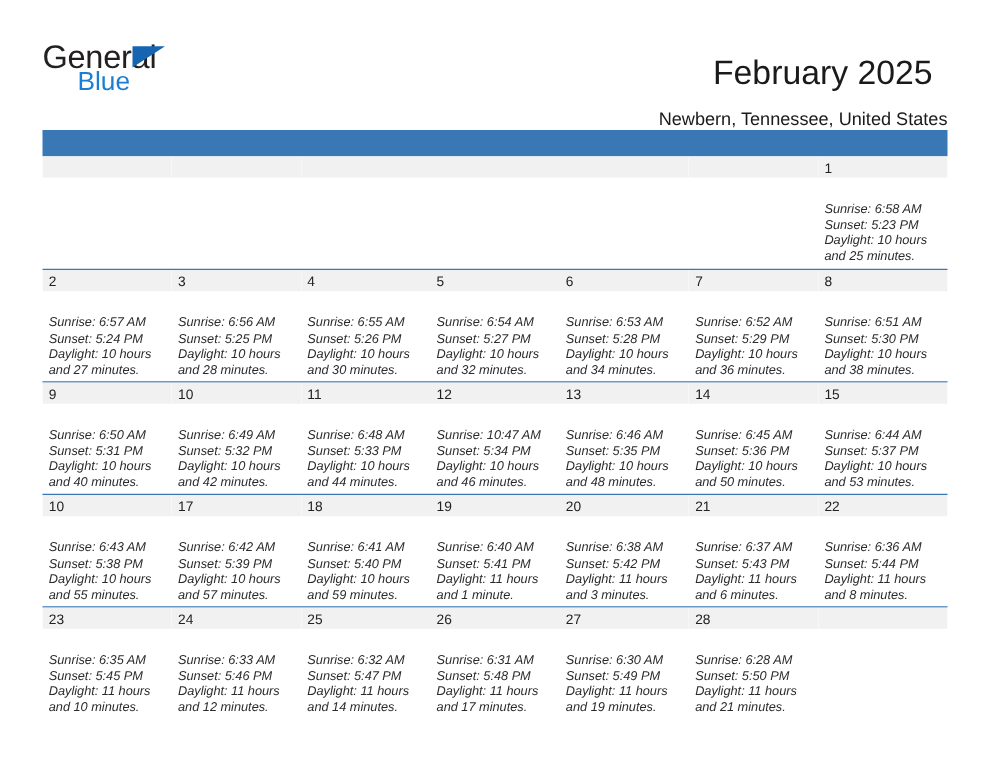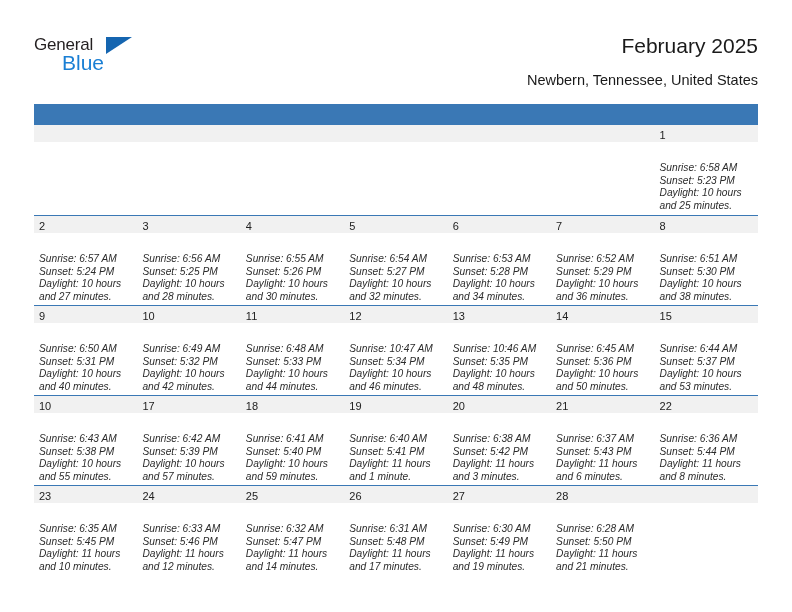--- a/index.html
+++ b/index.html
@@ -26,21 +26,21 @@
   }
 
   .logo {
     position: absolute;
     left: 0;
     top: 4px;
     width: 130px;
     height: 52px;
   }
   .logo-general {
-    font-size: 17px;
+    font-size: 26px;
     color: #231f20;
     letter-spacing: -0.2px;
     line-height: 22px;
     font-family: "Liberation Sans", sans-serif;
     margin-top: 35px;
   }
   .logo-blue {
     font-size: 21px;
     color: #1a7fd4;
     line-height: 20px;
@@ -59,26 +59,26 @@
     border-bottom: 17px solid transparent;
   }
 
   .title-block {
     position: absolute;
     right: 0;
     top: 0;
     text-align: right;
   }
   .cal-title {
-    font-size: 21px;
+    font-size: 27px;
     color: #1a1a1a;
     line-height: 32px;
     white-space: nowrap;
     font-weight: normal;
-    margin: 0;
+    margin: 12px;
   }
   .cal-subtitle {
     font-size: 14.5px;
     color: #1a1a1a;
     line-height: 20px;
     white-space: nowrap;
     margin: 8px 0 0 0;
     font-weight: normal;
     text-align: right;
   }
@@ -311,21 +311,21 @@
           <div class="day-body">
             <div class="day-line">Sunrise: 10:47 AM</div>
             <div class="day-line">Sunset: 5:34 PM</div>
             <div class="day-line">Daylight: 10 hours</div>
             <div class="day-line">and 46 minutes.</div>
           </div>
         </div>
         <div class="day-cell">
           <div class="day-band"><span class="day-number">13</span></div>
           <div class="day-body">
-            <div class="day-line">Sunrise: 10:46 AM</div>
+            <div class="day-line">Sunrise: 6:46 AM</div>
             <div class="day-line">Sunset: 5:35 PM</div>
             <div class="day-line">Daylight: 10 hours</div>
             <div class="day-line">and 48 minutes.</div>
           </div>
         </div>
         <div class="day-cell">
           <div class="day-band"><span class="day-number">14</span></div>
           <div class="day-body">
             <div class="day-line">Sunrise: 6:45 AM</div>
             <div class="day-line">Sunset: 5:36 PM</div>

